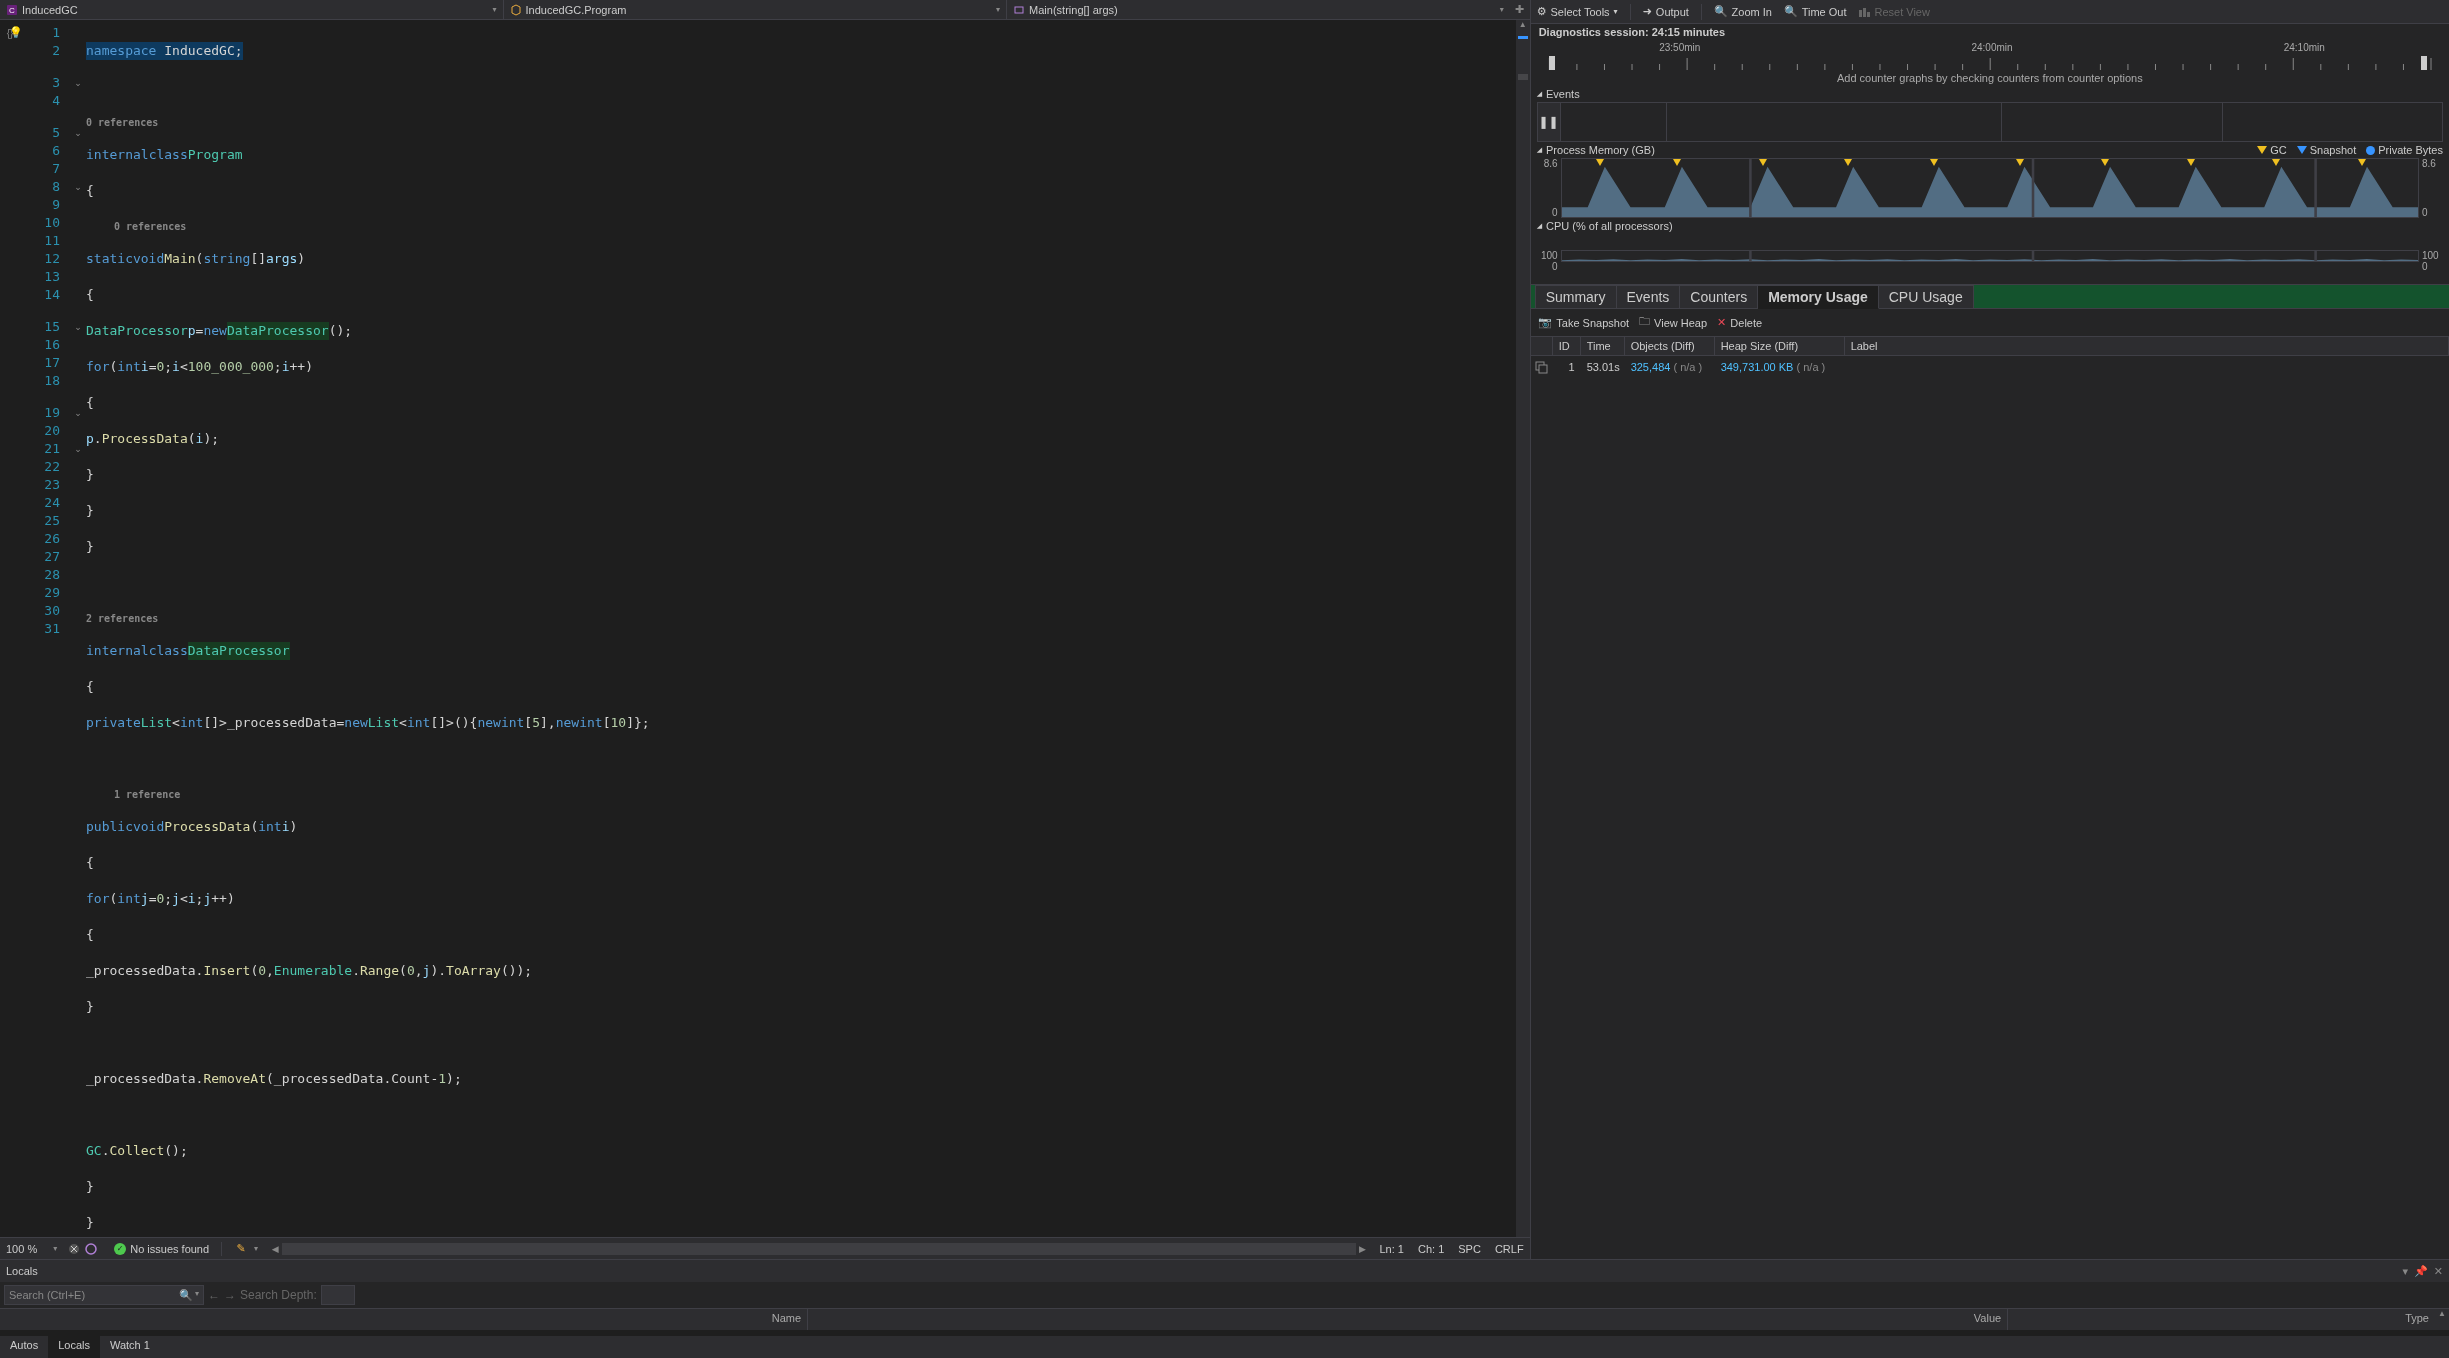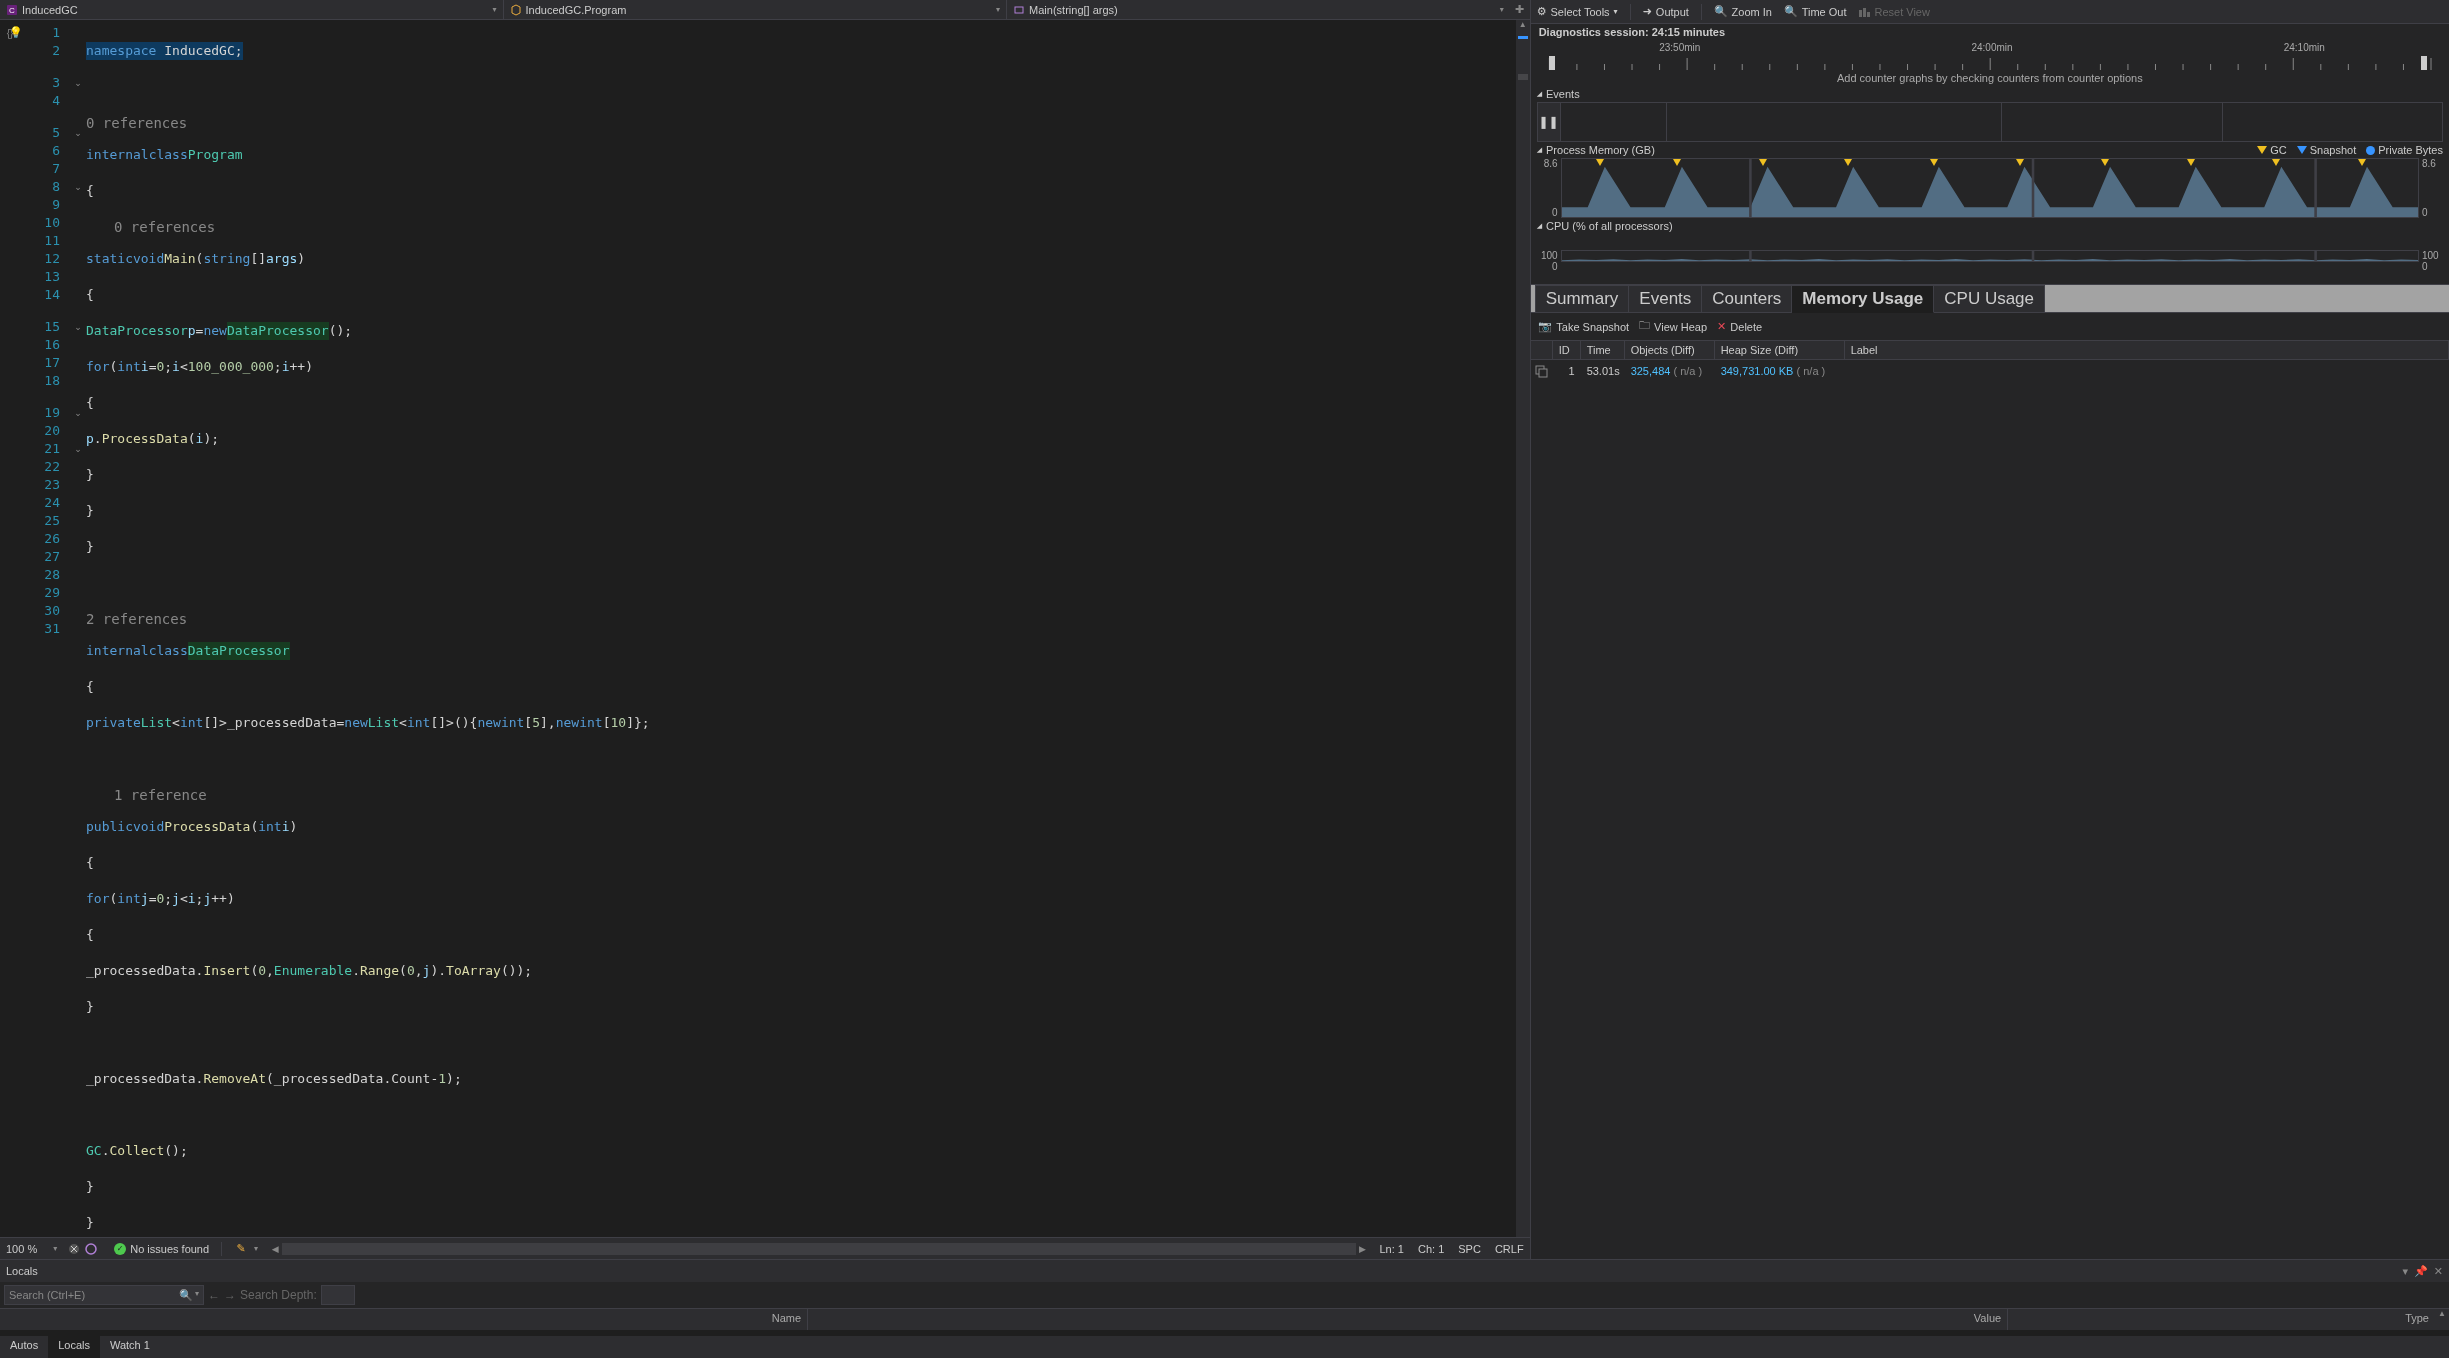--- a/index.html
+++ b/index.html
@@ -17,21 +17,21 @@
 .editor-body { display: flex; flex: 1; min-height: 0; background: #1e1e1e; position: relative; }
 .margin-col { width: 20px; background: #1e1e1e; display: flex; flex-direction: column; align-items: center; padding-top: 4px; }
 .gutter { width: 50px; background: #1e1e1e; display: flex; flex-direction: column; font-family: Consolas, monospace; font-size: 13px; color: #2b91af; text-align: right; padding-top: 4px; }
 .gutter-line { height: 18px; line-height: 18px; padding-right: 10px; }
 .gutter-ref { height: 14px; }
 .fold-col { width: 16px; display: flex; flex-direction: column; padding-top: 4px; }
 .fold-mark { height: 18px; display: flex; align-items: center; justify-content: center; color: #888; font-size: 9px; }
 .fold-ref { height: 14px; }
 .code-text { flex: 1; font-family: Consolas, monospace; font-size: 13px; line-height: 18px; padding-top: 4px; white-space: pre; overflow: hidden; }
 .code-line { height: 18px; display: flex; }
-.ref-line { height: 14px; font-size: 14px; color: #888; padding-left: 0; }
+.ref-line { height: 14px; font-size: 10px; color: #888; padding-left: 0; font-weight: bold; }
 .ref-line.indent1 { padding-left: 28px; }
 .kw { color: #569cd6; }
 .type { color: #4ec9b0; }
 .str-type { color: #569cd6; }
 .ident { color: #9cdcfe; }
 .method { color: #dcdcaa; }
 .num { color: #b5cea8; }
 .punct { color: #d4d4d4; }
 .field { color: #d4d4d4; }
 .ns-line { background: #0e3a5f; display: inline; }
@@ -78,21 +78,21 @@
 .leg-tri { width: 0; height: 0; border-left: 5px solid transparent; border-right: 5px solid transparent; }
 .leg-tri.yellow { border-top: 8px solid #f0c020; }
 .leg-tri.blue { border-top: 8px solid #3794ff; }
 .leg-circle { width: 9px; height: 9px; border-radius: 50%; background: #3794ff; }
 .mem-graph-row { display: flex; height: 60px; padding: 0 6px; }
 .mem-ylabel { width: 24px; display: flex; flex-direction: column; justify-content: space-between; font-size: 10px; color: #aaa; text-align: right; padding-right: 3px; }
 .mem-graph { flex: 1; border: 1px solid #3f3f46; position: relative; overflow: hidden; background: #252526; }
 .mem-ylabel-r { width: 24px; display: flex; flex-direction: column; justify-content: space-between; font-size: 10px; color: #aaa; padding-left: 3px; }
 .gc-mark { position: absolute; top: 0; width: 0; height: 0; border-left: 4px solid transparent; border-right: 4px solid transparent; border-top: 7px solid #f0c020; }
 .cpu-graph-row { display: flex; height: 44px; padding: 16px 6px; }
-.tabs { display: flex; background: #a3a3a3; border-top: 1px solid #3f3f46; border-bottom: 1px solid #3f3f46; font-size: 17px; margin-top: 6px; }
+.tabs { display: flex; background: #14532d; border-top: 1px solid #3f3f46; border-bottom: 1px solid #3f3f46; font-size: 14px; margin-top: 6px; }
 .tab { padding: 3px 10px; border-right: 1px solid #3f3f46; border-top: 1px solid #3f3f46; background: #2d2d30; color: #ccc; cursor: pointer; }
 .tab.active { background: #1e1e1e; border-bottom: 1px solid #1e1e1e; margin-bottom: -1px; font-weight: bold; }
 .tab:first-child { border-left: 1px solid #3f3f46; margin-left: 4px; }
 .snap-toolbar { display: flex; gap: 10px; padding: 4px 8px; font-size: 11px; background: #252526; align-items: center; }
 .snap-btn { display: flex; align-items: center; gap: 4px; cursor: pointer; }
 .snap-table { flex: 1; background: #252526; font-size: 11px; }
 .snap-thead { display: flex; background: #2d2d30; border-top: 1px solid #3f3f46; border-bottom: 1px solid #3f3f46; }
 .snap-th { padding: 3px 6px; border-right: 1px solid #3f3f46; }
 .snap-row { display: flex; padding: 2px 0; align-items: center; }
 .snap-td { padding: 3px 6px; }

